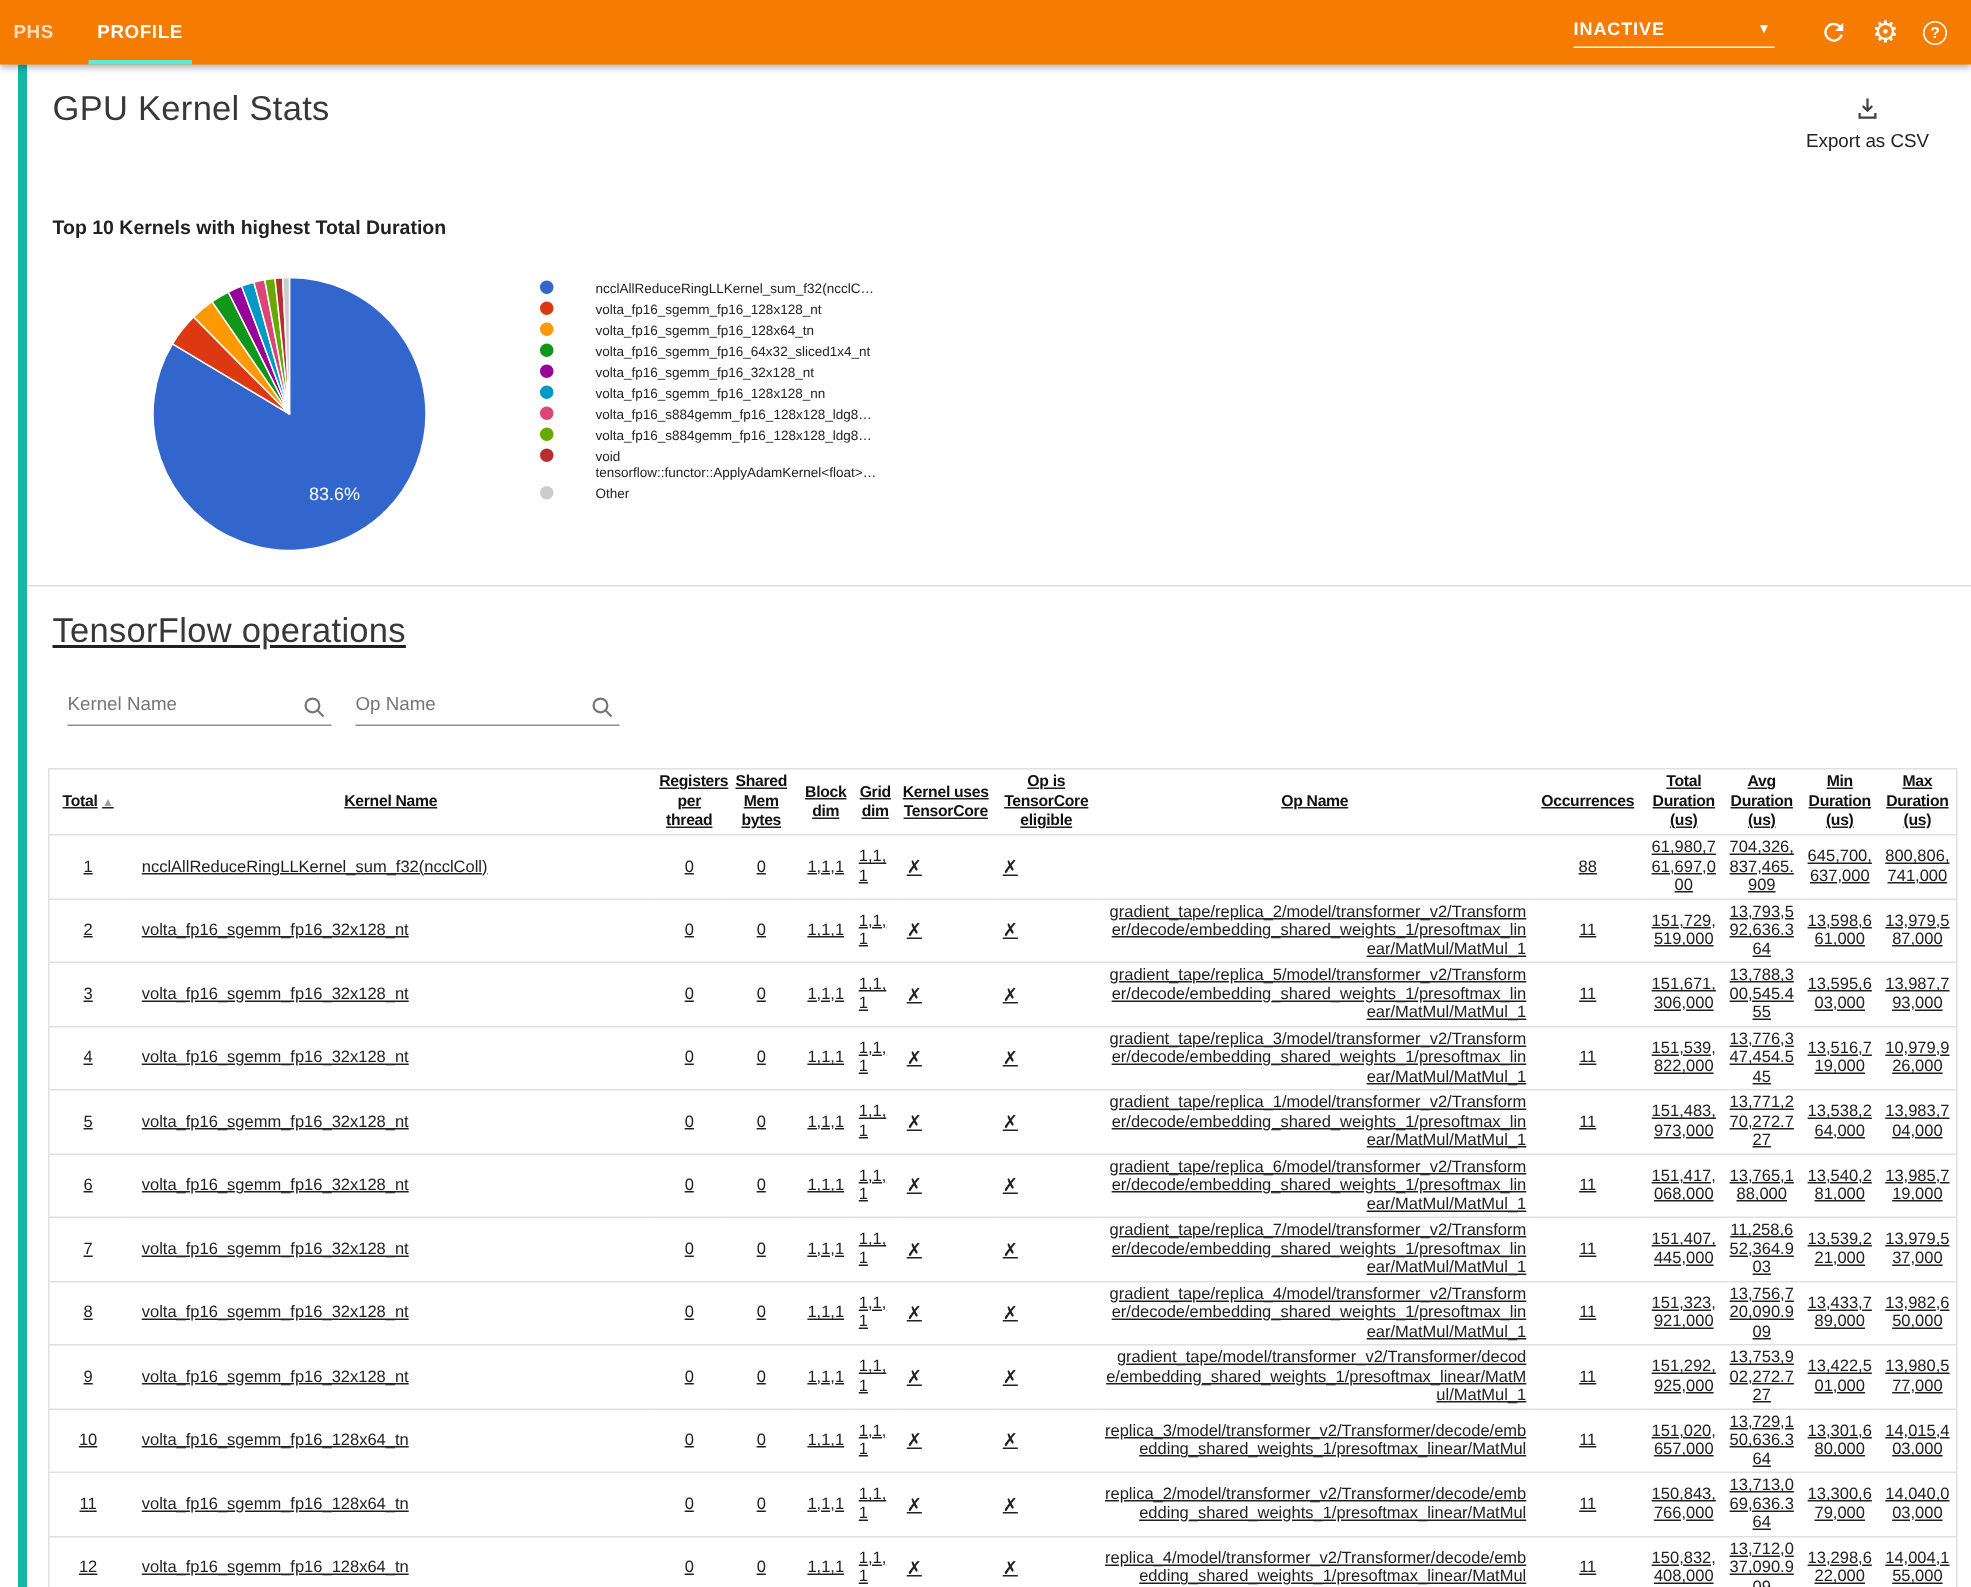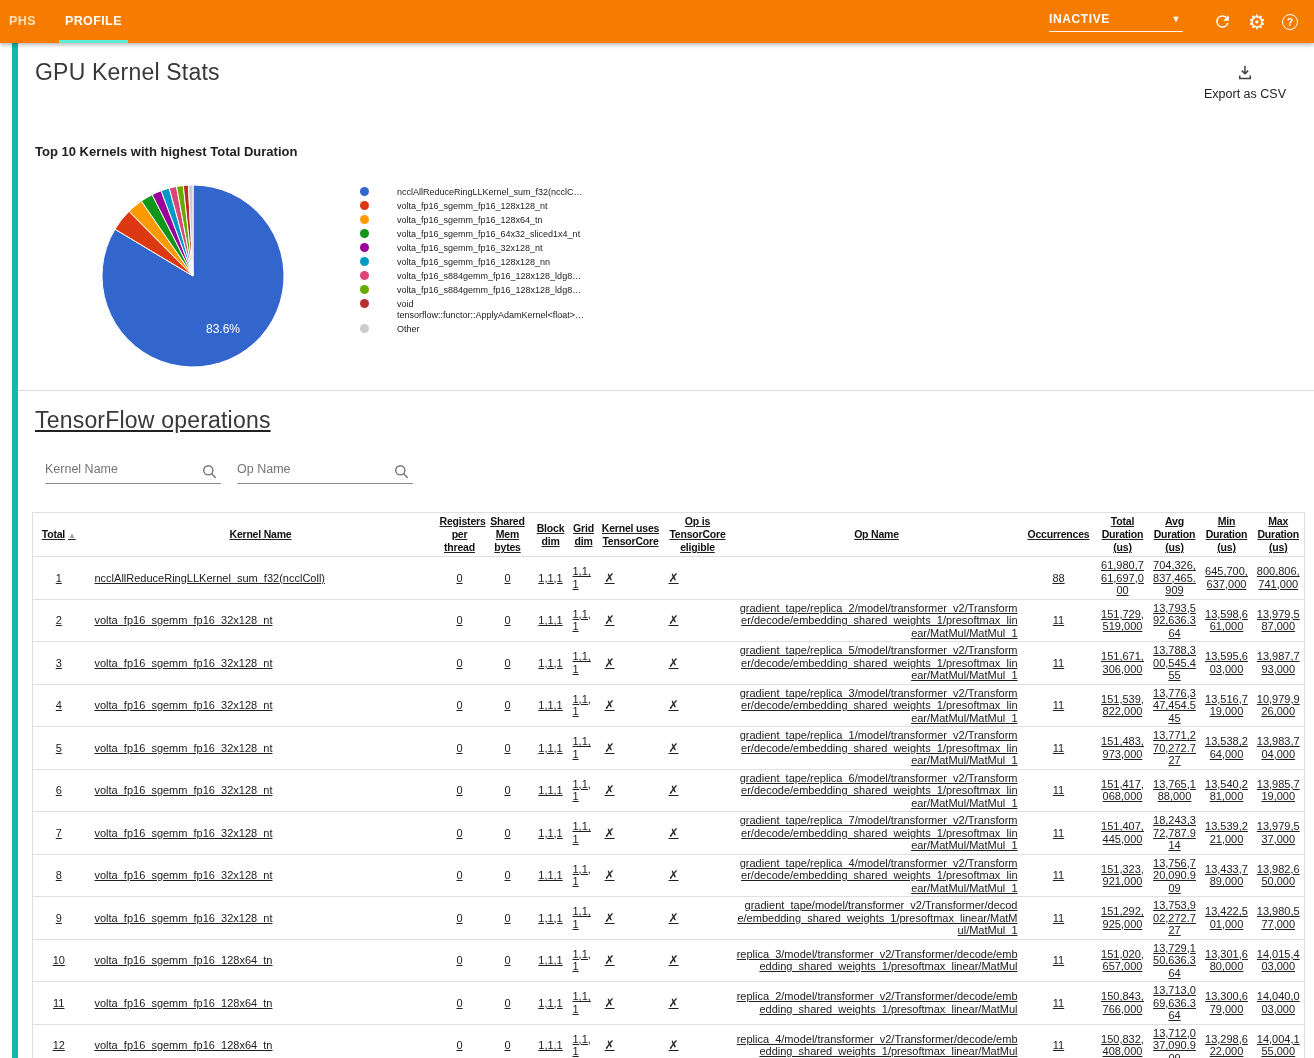--- a/index.html
+++ b/index.html
@@ -318,21 +318,21 @@
             <td class="col-kernel">volta_fp16_sgemm_fp16_32x128_nt</td>
             <td class="col-registers">0</td>
             <td class="col-shared_mem">0</td>
             <td class="col-block_dim">1,1,1</td>
             <td class="col-grid_dim">1,1,1</td>
             <td class="col-uses_tensorcore">✗</td>
             <td class="col-tc_eligible">✗</td>
             <td class="col-op_name">gradient_tape/replica_7/model/transformer_v2/Transformer/decode/embedding_shared_weights_1/presoftmax_linear/MatMul/MatMul_1</td>
             <td class="col-occurrences">11</td>
             <td class="col-total_duration">151,407,445,000</td>
-            <td class="col-avg_duration">18,243,372,787.914</td>
+            <td class="col-avg_duration">11,258,652,364.903</td>
             <td class="col-min_duration">13,539,221,000</td>
             <td class="col-max_duration">13,979,537,000</td>
           </tr>
           <tr>
             <td class="col-rank">8</td>
             <td class="col-kernel">volta_fp16_sgemm_fp16_32x128_nt</td>
             <td class="col-registers">0</td>
             <td class="col-shared_mem">0</td>
             <td class="col-block_dim">1,1,1</td>
             <td class="col-grid_dim">1,1,1</td>

